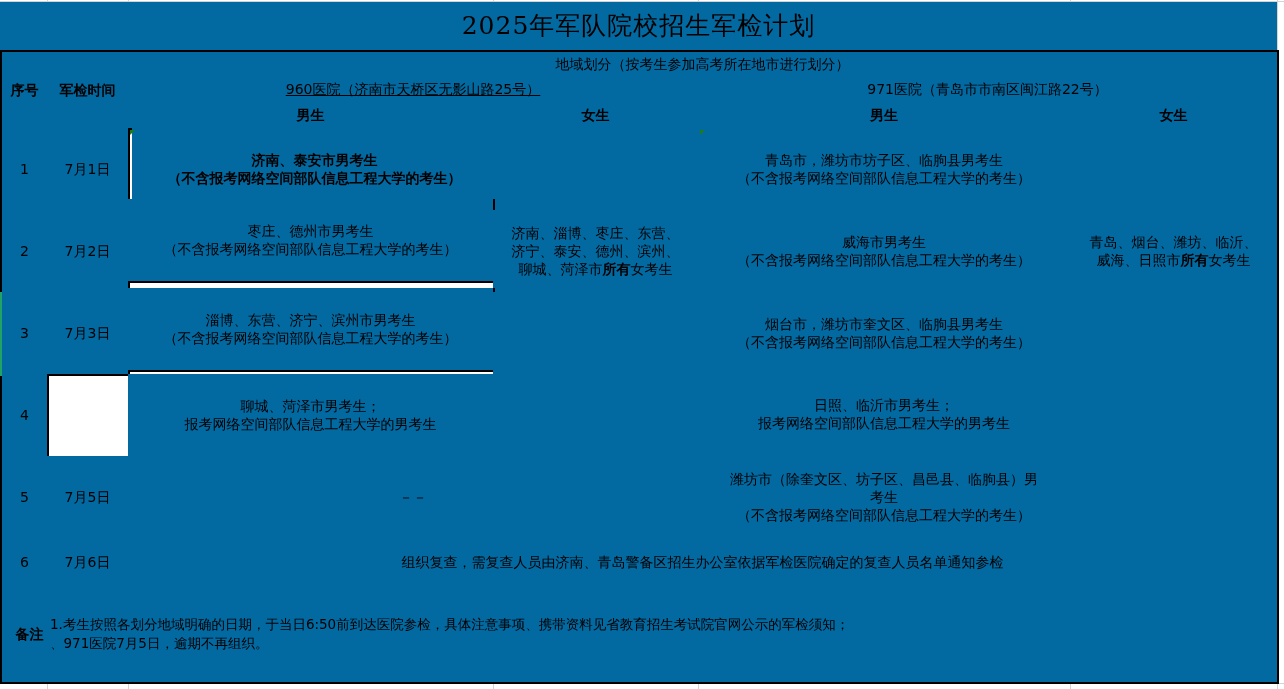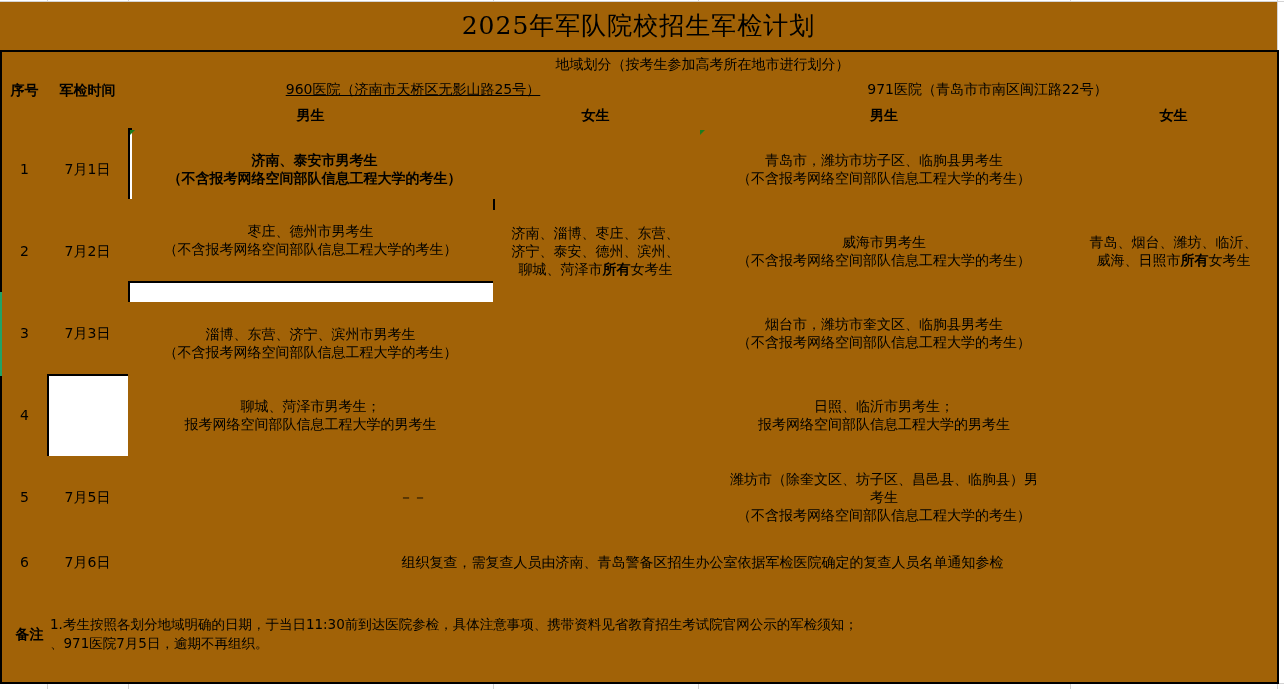--- a/index.html
+++ b/index.html
@@ -4,21 +4,21 @@
 <style>
   html, body { margin:0; padding:0; background:#ffffff; }
   body { width:1284px; height:689px; overflow:hidden; position:relative;
          font-family:"DejaVu Sans","Liberation Sans",sans-serif; color:#000; }
   .sheet { position:absolute; left:0; top:0; width:1284px; height:689px; }
   
   .grid-v { position:absolute; top:0; width:1px; height:689px; background:#d4d4d4; }
   .grid-h { position:absolute; left:0; width:1284px; height:1px; background:#d4d4d4; }
   .cell { position:absolute; box-sizing:border-box; display:flex; align-items:center;
           justify-content:center; text-align:center; font-size:14px; line-height:18px;
-          background:#a16207; }
+          background:#0369a1; }
   .bd-t { border-top:2px solid #000; }
   .bd-l { border-left:2px solid #000; }
   .bd-r { border-right:2px solid #000; }
   .bd-b { border-bottom:2px solid #000; }
   .title { font-family:"DejaVu Serif","Liberation Serif",serif; font-size:25px; letter-spacing:1px; }
   .hdr-bold { font-weight:bold; font-size:14px; }
   .pre { white-space:pre-line; }
   .note { font-size:13.5px; line-height:19px; }
   .green-tri { position:absolute; width:0; height:0; border-top:5px solid #1e7b1e; border-right:5px solid transparent; }
   .sel-edge { position:absolute; left:0; width:2px; background:#21a366; }
@@ -73,51 +73,51 @@
   </div>
   <div class="cell pre bd-r bd-b" style="left:698px;top:210px;width:374px;height:84px;">威海市男考生
 （不含报考网络空间部队信息工程大学的考生）</div>
   <div class="cell bd-r bd-b" style="left:1070px;top:210px;width:209px;height:84px;">
     <span class="pre" style="display:block;text-align:center;"><span>青岛、烟台、潍坊、临沂、
 威海、日照市</span><b class="emph">所有</b><span>女考生</span></span>
   </div>
 
   <div class="cell bd-l bd-r bd-b" style="left:0;top:292px;width:49px;height:84px;">3</div>
   <div class="cell bd-r bd-b" style="left:47px;top:292px;width:83px;height:84px;">7月3日</div>
-  <div class="cell pre bd-r bd-b" style="left:128px;top:302px;width:367px;height:84px;text-align:center;">淄博、东营、济宁、滨州市男考生
+  <div class="cell pre bd-r bd-b" style="left:128px;top:288px;width:367px;height:84px;text-align:center;">淄博、东营、济宁、滨州市男考生
 （不含报考网络空间部队信息工程大学的考生）</div>
   <div class="cell pre bd-r bd-b" style="left:493px;top:292px;width:207px;height:84px;"></div>
   <div class="cell pre bd-r bd-b" style="left:698px;top:292px;width:374px;height:84px;">烟台市，潍坊市奎文区、临朐县男考生
 （不含报考网络空间部队信息工程大学的考生）</div>
   <div class="cell pre bd-r bd-b" style="left:1070px;top:292px;width:209px;height:84px;"></div>
 
   <div class="cell bd-l bd-r bd-b" style="left:0;top:374px;width:49px;height:84px;">4</div>
   <div class="cell pre bd-r bd-b" style="left:128px;top:374px;width:367px;height:84px;">聊城、菏泽市男考生；
 报考网络空间部队信息工程大学的男考生</div>
   <div class="cell pre bd-r bd-b" style="left:493px;top:374px;width:207px;height:84px;"></div>
-  <div class="cell pre bd-r bd-b" style="left:698px;top:374px;width:374px;height:84px;">日照、临沂市男考生；
+  <div class="cell pre bd-r bd-b" style="left:698px;top:374px;width:374px;height:84px;font-family:Liberation Mono, monospace;">日照、临沂市男考生；
 报考网络空间部队信息工程大学的男考生</div>
   <div class="cell pre bd-r bd-b" style="left:1070px;top:374px;width:209px;height:84px;"></div>
 
   <div class="cell bd-l bd-r bd-b" style="left:0;top:456px;width:49px;height:84px;">5</div>
   <div class="cell bd-r bd-b" style="left:47px;top:456px;width:83px;height:84px;">7月5日</div>
   <div class="cell pre bd-r bd-b" style="left:128px;top:456px;width:572px;height:84px;">－－</div>
   <div class="cell pre bd-r bd-b" style="left:698px;top:456px;width:374px;height:84px;">潍坊市（除奎文区、坊子区、昌邑县、临朐县）男
 考生
 （不含报考网络空间部队信息工程大学的考生）</div>
   <div class="cell pre bd-r bd-b" style="left:1070px;top:456px;width:209px;height:84px;"></div>
 
   <div class="cell bd-l bd-r bd-b" style="left:0;top:538px;width:49px;height:50px;">6</div>
   <div class="cell bd-r bd-b" style="left:47px;top:538px;width:83px;height:50px;">7月6日</div>
   <div class="cell bd-r bd-b" style="left:128px;top:538px;width:1151px;height:50px;">组织复查，需复查人员由济南、青岛警备区招生办公室依据军检医院确定的复查人员名单通知参检</div>
 
   <div class="cell hdr-bold bd-l bd-r bd-b" style="left:0;top:586px;width:49px;height:98px;padding-left:10px;">备注</div>
   <div class="cell note bd-r bd-b" style="left:47px;top:586px;width:1232px;height:98px;justify-content:flex-start;align-items:center;text-align:left;padding-left:3px;">
     <div style="width:100%;">
-      <div>1.考生按照各划分地域明确的日期，于当日11:30前到达医院参检，具体注意事项、携带资料见省教育招生考试院官网公示的军检须知；</div>
+      <div>1.考生按照各划分地域明确的日期，于当日6:50前到达医院参检，具体注意事项、携带资料见省教育招生考试院官网公示的军检须知；</div>
       <div>、971医院7月5日，逾期不再组织。</div>
     </div>
   </div>
 
   <div class="green-tri" style="left:130px;top:130px;"></div>
   <div class="green-tri" style="left:700px;top:130px;"></div>
 
   <div class="sel-edge" style="top:292px;height:84px;"></div>
 </div>
 

